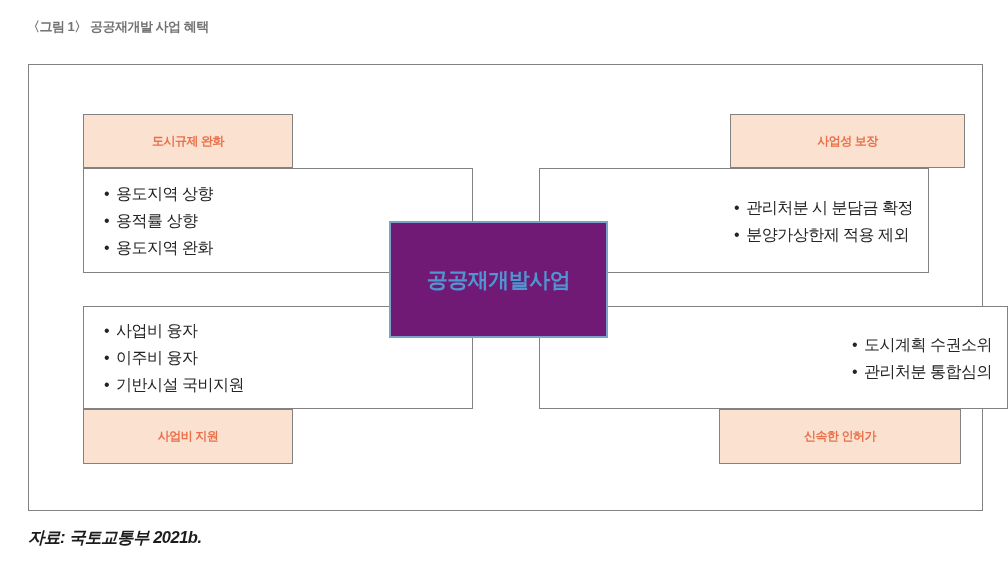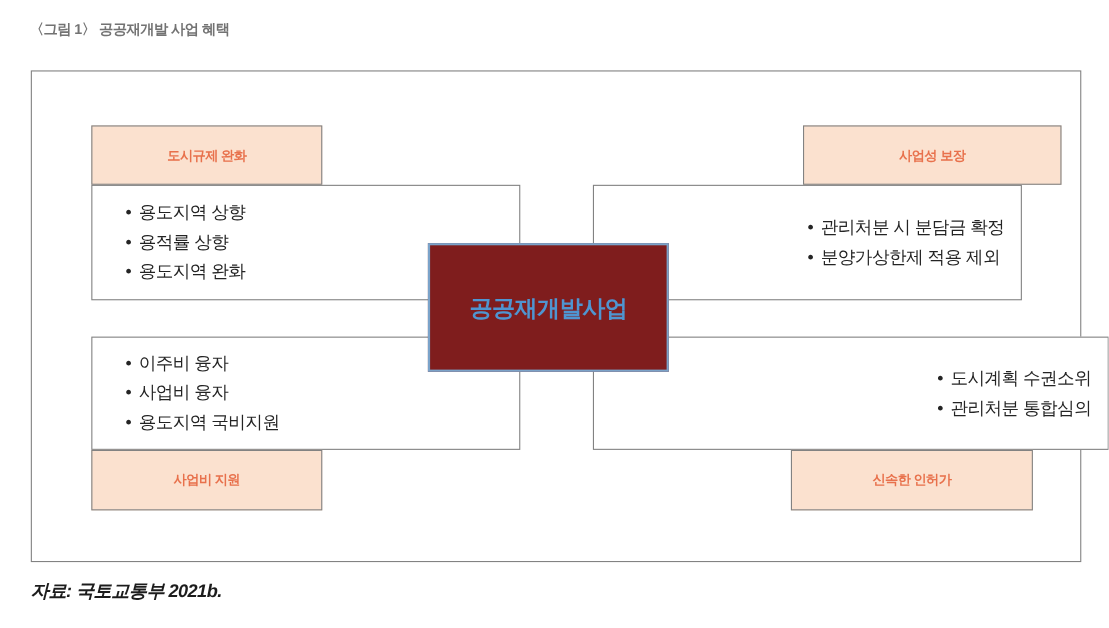--- a/index.html
+++ b/index.html
@@ -50,21 +50,21 @@
     font-size: 12px;
     font-weight: 700;
     letter-spacing: -0.5px;
   }
   .content-box {
     background: #ffffff;
     display: flex;
     align-items: center;
     z-index: 1;
   }
-  .content-box.align-left { justify-content: flex-start; padding-left: 30px; }
+  .content-box.align-left { justify-content: flex-start; padding-left: 20px; }
   .content-box.align-right { justify-content: flex-end; padding-right: 15px; }
   .benefit-list {
     list-style: none;
     margin: 0;
     padding: 0;
     display: inline-block;
     text-align: left;
   }
   .benefit-list li {
     font-size: 16px;
@@ -79,29 +79,29 @@
     color: #242424;
   }
   
   .hdr-tl { left: 54px; top: 49px;  width: 210px; height: 54px; }
   .cnt-tl { left: 54px; top: 103px; width: 390px; height: 105px; }
   .hdr-tr { left: 690px; top: 49px;  width: 235px; height: 54px; margin-left: 11px; }
   .cnt-tr { left: 510px; top: 103px; width: 390px; height: 105px; }
   .cnt-bl { left: 54px; top: 241px; width: 390px; height: 103px; }
   .hdr-bl { left: 54px; top: 344px; width: 210px; height: 55px; }
   .cnt-br { left: 510px; top: 241px; width: 469px; height: 103px; }
-  .hdr-br { left: 690px; top: 344px; width: 220px; height: 55px; }
+  .hdr-br { left: 690px; top: 344px; width: 242px; height: 55px; }
   .center-box {
     position: absolute;
     left: 360px;
     top: 156px;
     width: 219px;
     height: 117px;
     box-sizing: border-box;
-    background: #7f1d1d;
+    background: #701a75;
     border: 2px solid #7ba3c9;
     display: flex;
     align-items: center;
     justify-content: center;
     z-index: 3;
   }
   .center-box span {
     color: #4f95d1;
     font-size: 21px;
     font-weight: 700;
@@ -143,23 +143,23 @@
     </div>
     <div class="box content-box align-right cnt-tr">
       <ul class="benefit-list">
         <li>관리처분 시 분담금 확정</li>
         <li>분양가상한제 적용 제외</li>
       </ul>
     </div>
 
     <div class="box content-box align-left cnt-bl">
       <ul class="benefit-list">
+        <li>사업비 융자</li>
         <li>이주비 융자</li>
-        <li>사업비 융자</li>
-        <li>용도지역 국비지원</li>
+        <li>기반시설 국비지원</li>
       </ul>
     </div>
     <div class="box header-box hdr-bl">
       <span>사업비 지원</span>
     </div>
 
     <div class="box content-box align-right cnt-br">
       <ul class="benefit-list">
         <li>도시계획 수권소위</li>
         <li>관리처분 통합심의</li>

